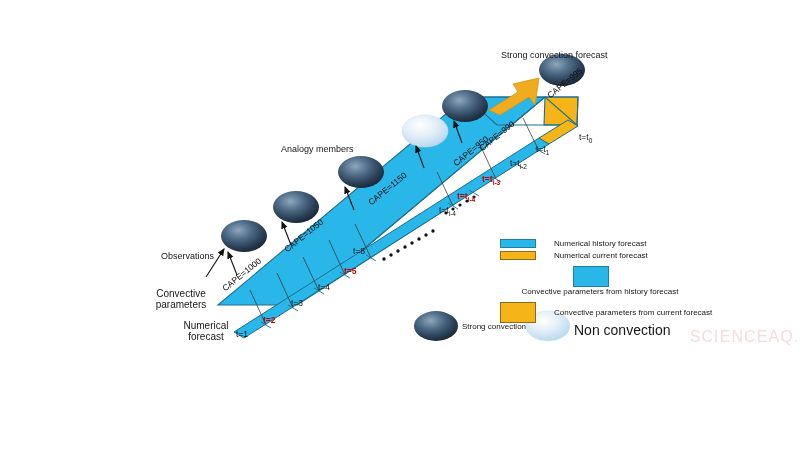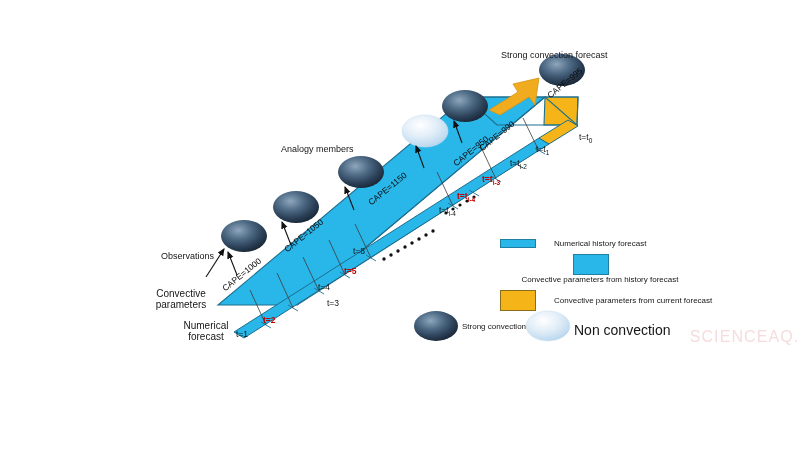--- a/index.html
+++ b/index.html
@@ -220,21 +220,21 @@
 
   <div class="lbl lbl-cape" style="left:176px; top:285px; transform:rotate(-39deg);">CAPE=1000</div>
   <div class="lbl lbl-cape" style="left:238px; top:246px; transform:rotate(-39deg);">CAPE=1050</div>
   <div class="lbl lbl-cape" style="left:322px; top:199px; transform:rotate(-39deg);">CAPE=1150</div>
   <div class="lbl lbl-cape" style="left:407px; top:160px; transform:rotate(-39deg);">CAPE=950</div>
   <div class="lbl lbl-cape" style="left:433px; top:145px; transform:rotate(-39deg);">CAPE=990</div>
   <div class="lbl lbl-cape" style="left:501px; top:92px; transform:rotate(-39deg);">CAPE=995</div>
 
   <div class="lbl t-lbl lbl-black" style="left:188px; top:330px;">t=1</div>
   <div class="lbl t-lbl lbl-red" style="left:215px; top:316px;">t=2</div>
-  <div class="lbl t-lbl lbl-black" style="left:243px; top:299px;padding-left:36px;">t=3</div>
+  <div class="lbl t-lbl lbl-black" style="left:243px; top:299px;">t=3</div>
   <div class="lbl t-lbl lbl-black" style="left:270px; top:283px;">t=4</div>
   <div class="lbl t-lbl lbl-red" style="left:296px; top:267px;">t=5</div>
   <div class="lbl t-lbl lbl-black" style="left:305px; top:247px;">t=8</div>
 
   <div class="lbl t-lbl lbl-black" style="left:391px; top:206px;">
     <span>t=t</span><sub>i-4</sub>
   </div>
   <div class="lbl t-lbl lbl-red" style="left:409px; top:192px;">
     <span>t=t</span><sub>i-4</sub>
   </div>
@@ -249,20 +249,24 @@
   </div>
   <div class="lbl t-lbl lbl-black" style="left:531px; top:133px;">
     <span>t=t</span><sub>0</sub>
   </div>
 
   <div class="legend">
     <div class="legend-row">
       <span class="sw sw-blue sw-sm"></span>
       <span class="legend-txt" style="margin-left:18px;">Numerical history forecast</span>
     </div>
+    <div class="legend-row">
+      <span class="sw sw-orange sw-sm"></span>
+      <span class="legend-txt" style="margin-left:18px;">Numerical current forecast</span>
+    </div>
     <div class="legend-row" style="margin-top:6px;flex-direction:column;">
       <span class="sw sw-blue sw-lg"></span>
       <span class="legend-txt" style="margin-left:18px;">Convective parameters from history forecast</span>
     </div>
     <div class="legend-row" style="margin-top:6px;">
       <span class="sw sw-orange sw-lg"></span>
       <span class="legend-txt" style="margin-left:18px;">Convective parameters from current forecast</span>
     </div>
   </div>
 

